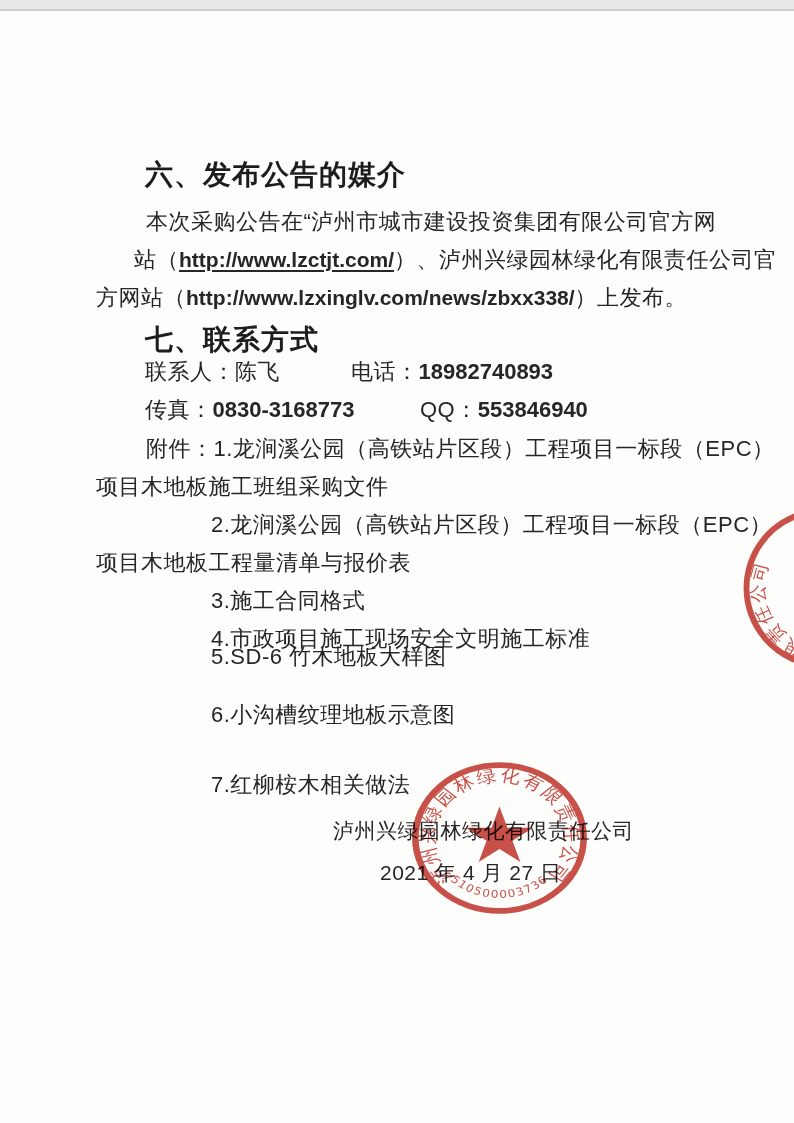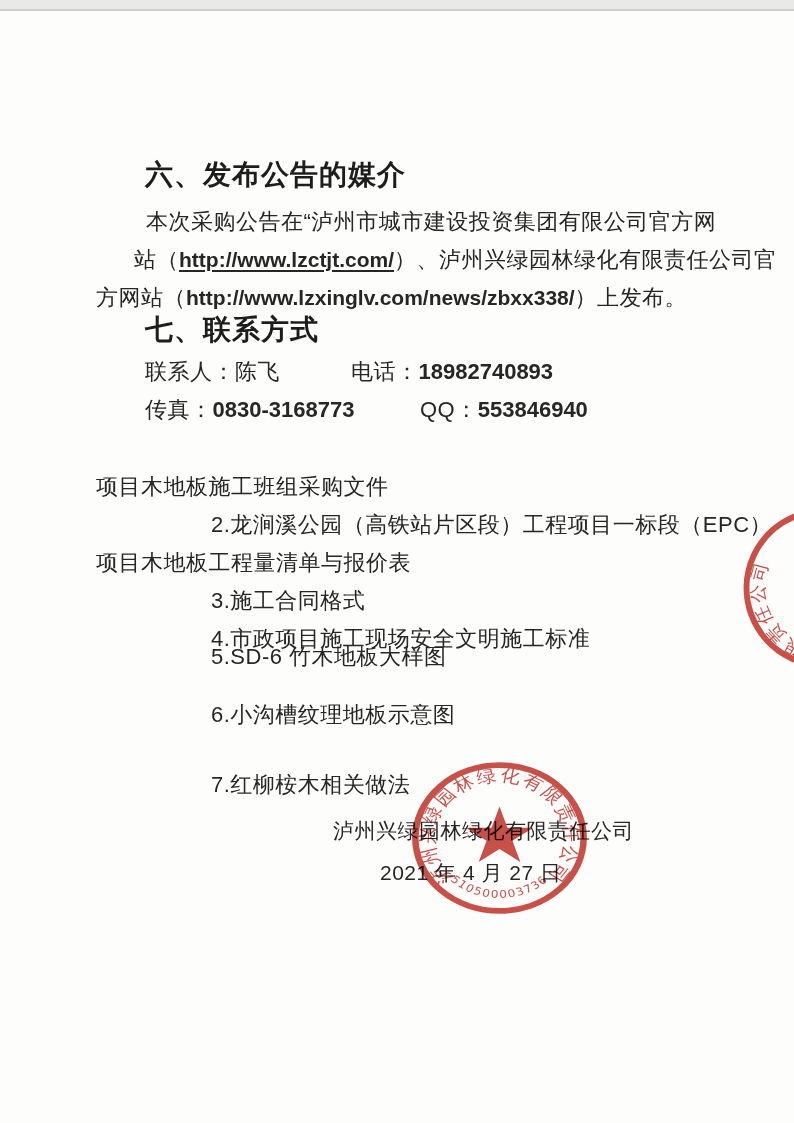--- a/index.html
+++ b/index.html
@@ -53,36 +53,39 @@
   <div class="line" style="left:146px;top:209px;">本次采购公告在“泸州市城市建设投资集团有限公司官方网</div>
 
   <div class="line" style="left:96px;top:247px;margin-left:38px;">
     <span>站（</span><span class="url underlined">http://www.lzctjt.com/</span><span>）、泸州兴绿园林绿化有限责任公司官</span>
   </div>
 
   <div class="line" style="left:96px;top:285px;">
     <span>方网站（</span><span class="url">http://www.lzxinglv.com/news/zbxx338/</span><span>）上发布。</span>
   </div>
 
-  <div class="line heading" style="left:145px;top:317px;text-align:center;">七、联系方式</div>
+  <div class="line heading" style="left:145px;top:327px;text-align:center;">七、联系方式</div>
 
   <div class="line" style="left:145px;top:359px;">
     <span>联系人：</span><span>陈飞</span>
   </div>
   <div class="line" style="left:351px;top:359px;">
     <span>电话：</span><span class="num">18982740893</span>
   </div>
 
   <div class="line" style="left:145px;top:397px;">
     <span>传真：</span><span class="num">0830-3168773</span>
   </div>
   <div class="line" style="left:420px;top:397px;">
     <span>QQ：</span><span class="num">553846940</span>
   </div>
 
+  <div class="line" style="left:146px;top:436px;">
+    <span>附件：</span><span>1.龙涧溪公园（高铁站片区段）工程项目一标段（EPC）</span>
+  </div>
   <div class="line" style="left:96px;top:474px;">项目木地板施工班组采购文件</div>
   <div class="line" style="left:211px;top:512px;">2.龙涧溪公园（高铁站片区段）工程项目一标段（EPC）</div>
   <div class="line" style="left:96px;top:550px;">项目木地板工程量清单与报价表</div>
   <div class="line" style="left:211px;top:588px;">3.施工合同格式</div>
   <div class="line" style="left:211px;top:626px;">4.市政项目施工现场安全文明施工标准</div>
   <div class="line" style="left:211px;top:644px;">5.SD-6 竹木地板大样图</div>
   <div class="line" style="left:211px;top:702px;">6.小沟槽纹理地板示意图</div>
   <div class="line" style="left:211px;top:772px;">7.红柳桉木相关做法</div>
 
   <div class="line sig" style="left:333px;top:818px;">泸州兴绿园林绿化有限责任公司</div>

